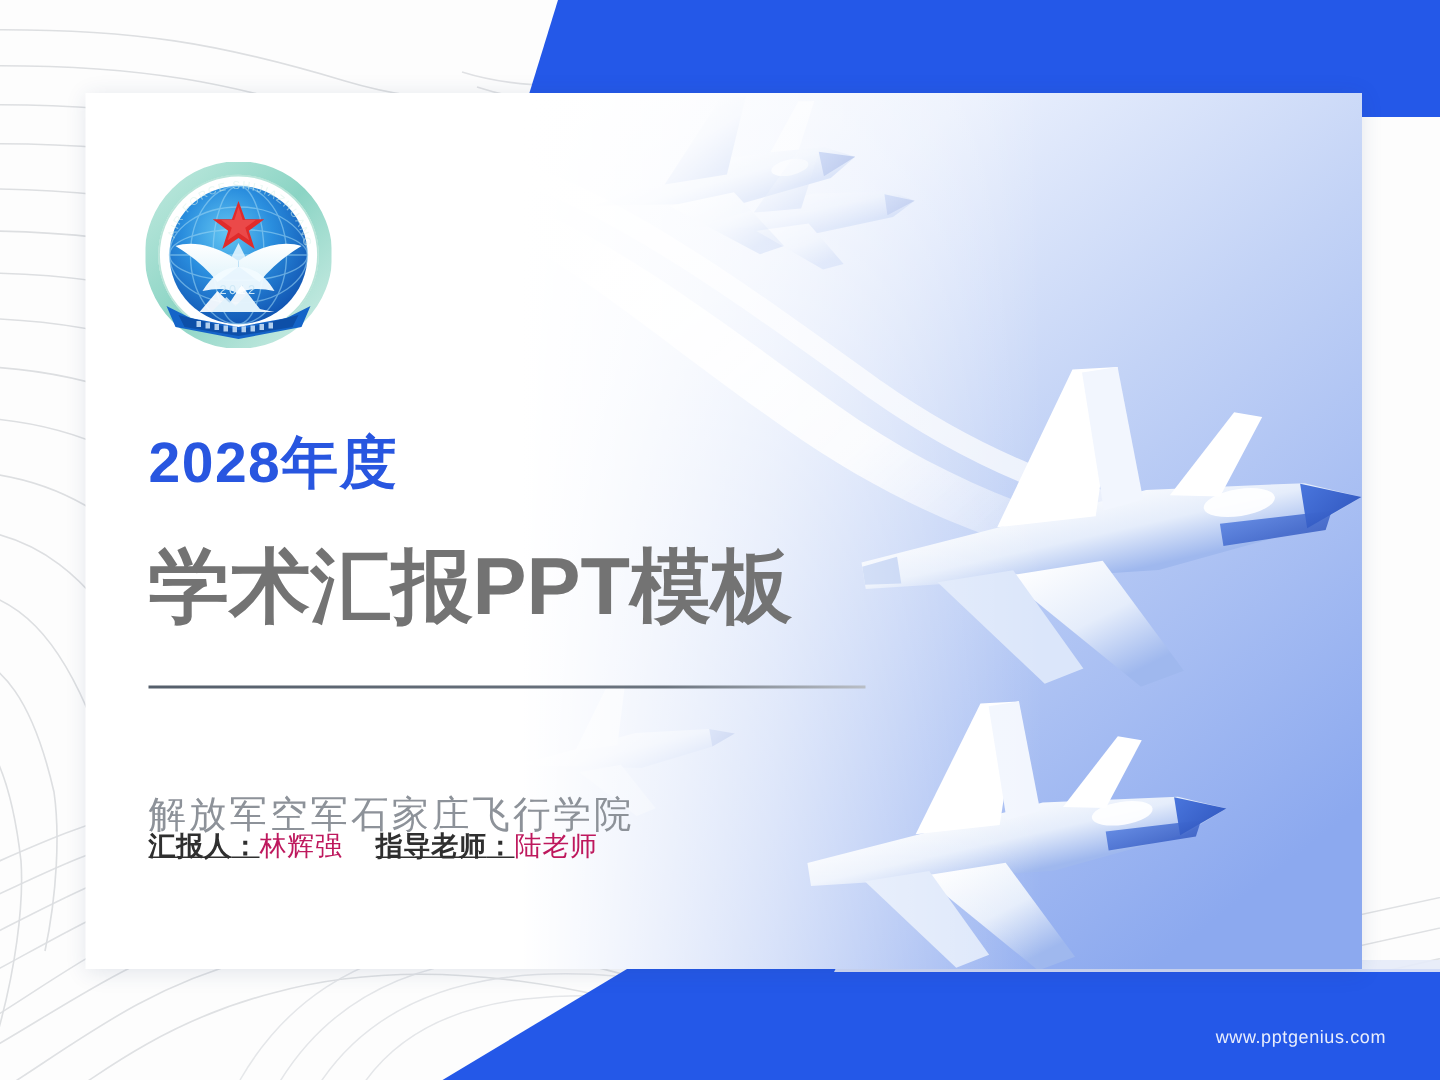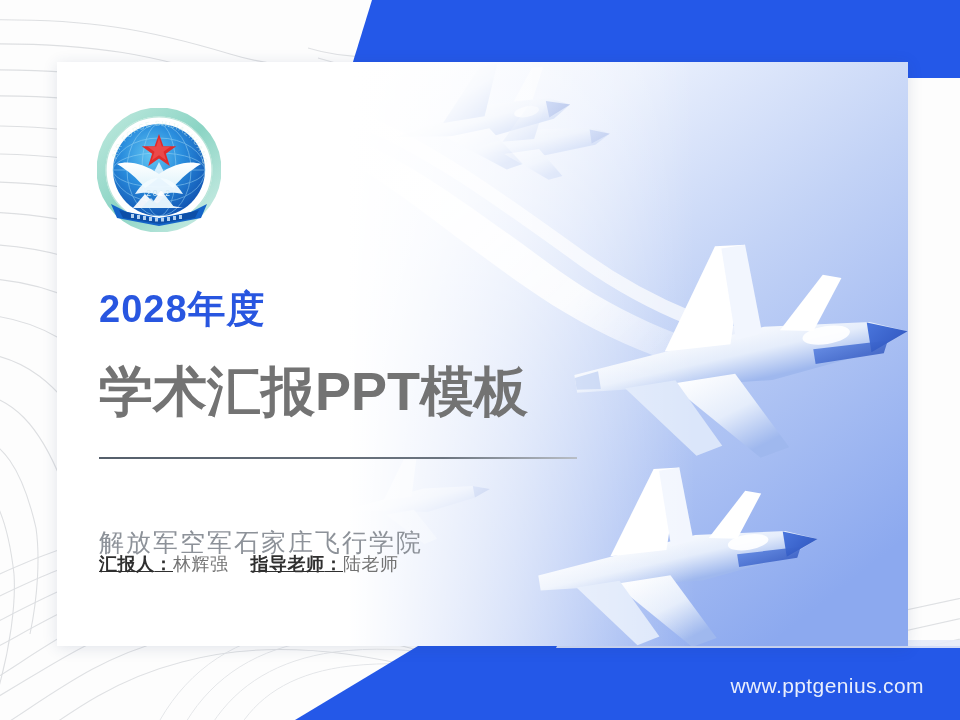--- a/index.html
+++ b/index.html
@@ -59,27 +59,27 @@
   }
   .subtitle{
     position:absolute;left:2px;top:420px;
     font-size:25px;color:#8d9299;letter-spacing:2px;white-space:nowrap;margin-top:44px;
   }
   .presenter{
     position:absolute;left:2px;top:490px;
     font-size:18px;white-space:nowrap;letter-spacing:.5px;
   }
   .presenter .lbl{color:#2f2f2f;font-weight:bold;text-decoration:underline;}
-  .presenter .val{color:#737373;}
+  .presenter .val{color:#be185d;}
   .presenter .gap{display:inline-block;width:22px;}
 
   
   .footer-url{
     position:absolute;right:36px;bottom:22px;z-index:6;
-    color:#e9eefc;font-size:21px;letter-spacing:.4px;
+    color:#e9eefc;font-size:12px;letter-spacing:.4px;
   }
 </style>
 </head>
 <body>
 
 <div class="slide">
 
   <div class="bg-texture">
     <svg viewBox="0 0 960 720" xmlns="http://www.w3.org/2000/svg">
       <rect x="0" y="0" width="960" height="720" fill="#fdfdfd"></rect>

